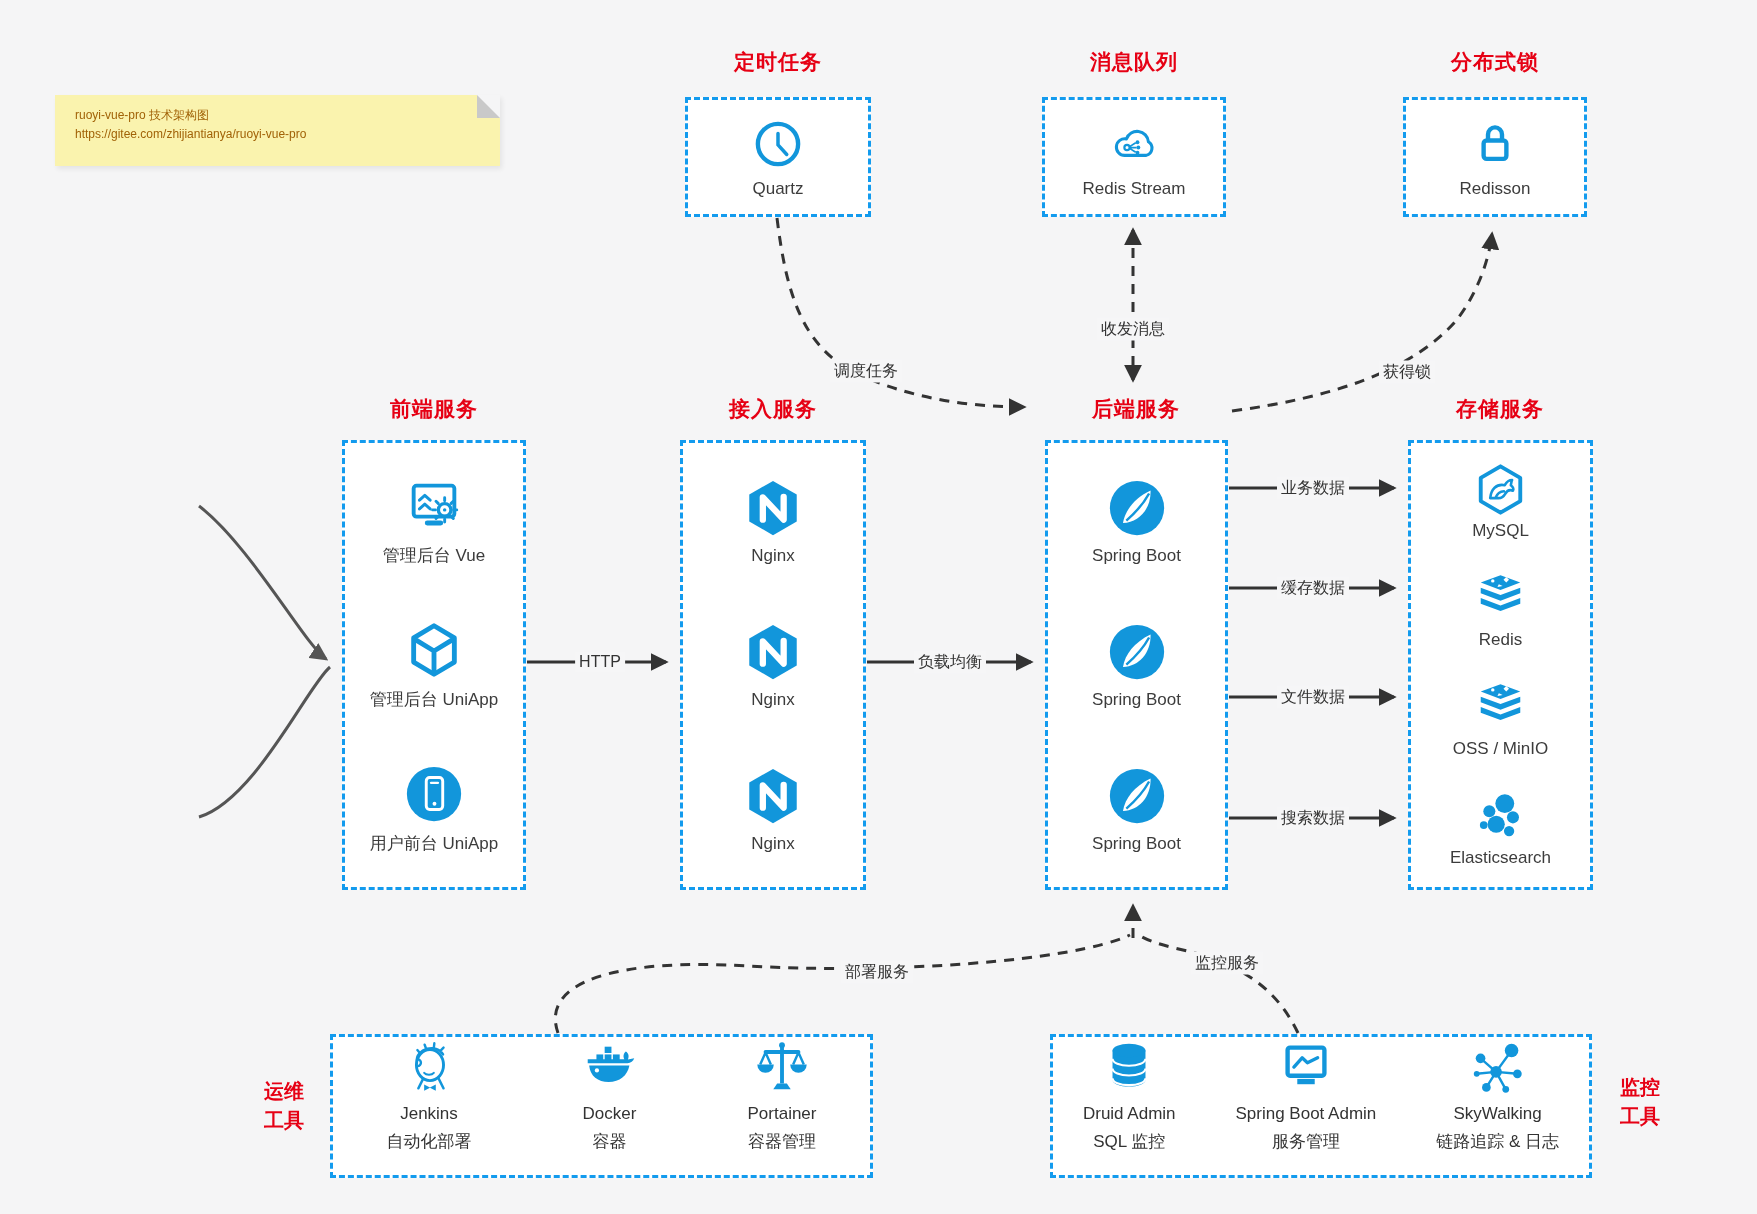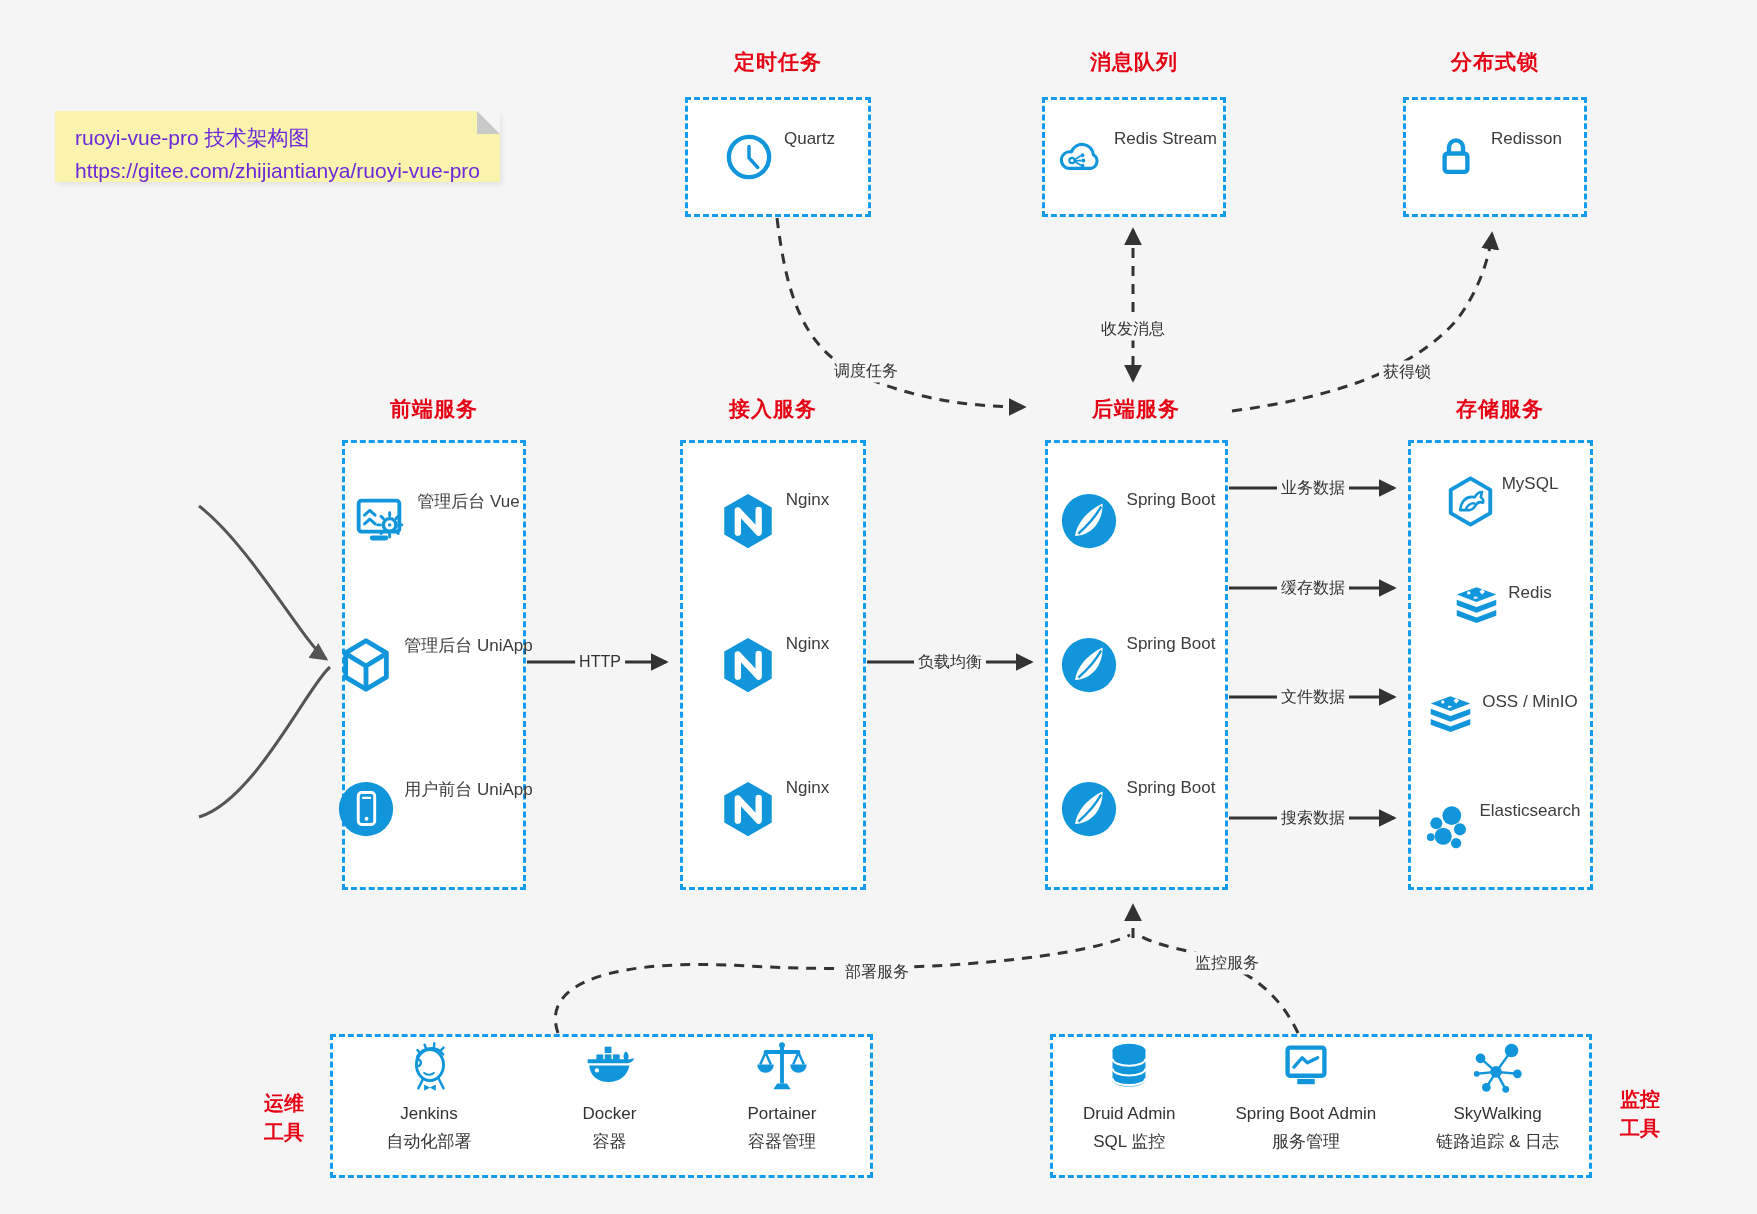--- a/index.html
+++ b/index.html
@@ -7,43 +7,42 @@
     position:relative; width:1757px; height:1214px; overflow:hidden;
     background:#f5f5f6;
     font-family:"Liberation Sans","DejaVu Sans",sans-serif;
   }
   svg.wires{position:absolute;left:0;top:0;z-index:1;pointer-events:none;}
   .box{
     position:absolute; box-sizing:border-box; background:#fff;
     border:3px dashed #139bee; z-index:2;
   }
   .vbox{display:flex;flex-direction:column;align-items:center;justify-content:space-around;padding:6px 0;}
-  .item{display:flex;flex-direction:row;align-items:flex-start;gap:7px;}
+  .item{display:flex;flex-direction:column;align-items:center;gap:7px;}
   .item .lbl{font-size:17px;color:#3c3c3c;white-space:nowrap;}
   .hbox{display:flex;flex-direction:row;justify-content:space-around;}
   .bitem{display:flex;flex-direction:column;align-items:center;gap:3px;text-align:center;}
   .bitem .nm,.bitem .ds{font-size:17px;color:#333;line-height:1.45;white-space:nowrap;}
   .gtitle{
     position:absolute; z-index:3; transform:translate(-50%,-50%);
     color:#e60014; font-weight:bold; font-size:21px; letter-spacing:1px; white-space:nowrap;
   }
   .side-title{
     position:absolute; z-index:3; transform:translate(-50%,-50%);
-    color:#e60014; font-weight:bold; font-size:20px; line-height:1.45; text-align:right; white-space:nowrap;margin-top:12px;
+    color:#e60014; font-weight:bold; font-size:20px; line-height:1.45; text-align:right; white-space:nowrap;
   }
   .wire-label{
     position:absolute; z-index:3; transform:translate(-50%,-50%);
     background:#f6f6f7; color:#333; font-size:16px; padding:1px 4px; white-space:nowrap;
   }
   .note{
     position:absolute; left:55px; top:95px; width:445px; height:71px; box-sizing:border-box;
     background:#faf3ae; z-index:3; padding:11px 0 0 20px;
-    font-size:21px; color:#6d28d9; line-height:1.55;
+    font-size:12px; color:#a16207; line-height:1.55;
     box-shadow:2px 3px 5px rgba(0,0,0,.07);
-    margin-top:16px;
   }
   .note .corner{
     position:absolute; top:0; right:0; width:0; height:0;
     border-style:solid; border-width:0 23px 23px 0;
     border-color:transparent #f5f5f6 #c9c9c9 transparent;
   }
   .ic{display:block;}
   .ic-top{width:56px;height:56px;}
   .ic-col{width:62px;height:62px;}
   .ic-sto{width:55px;height:55px;}

